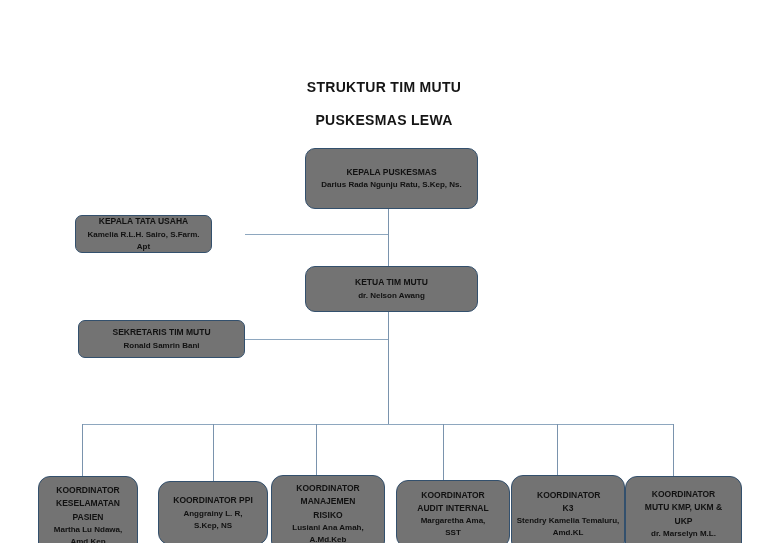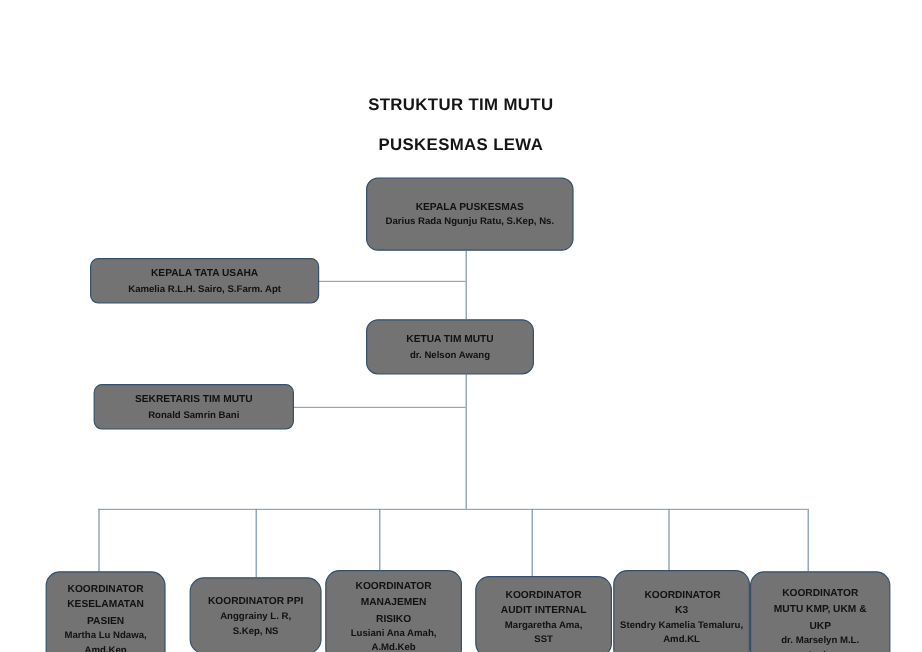--- a/index.html
+++ b/index.html
@@ -51,22 +51,22 @@
   }
   .node .pname {
     font-size: 8px;
     font-weight: 600;
     line-height: 1.5;
     color: #111111;
   }
 
   
   #node-kepala-puskesmas { left: 305px; top: 100px; width: 173px; height: 61px; border-radius: 10px; }
-  #node-kepala-tata-usaha { left: 75px;  top: 167px; width: 191px; height: 38px; border-radius: 7px; }
-  #node-ketua-tim-mutu    { left: 305px; top: 218px; width: 140px; height: 46px; border-radius: 10px; text-align: right; }
+  #node-kepala-tata-usaha { left: 75px;  top: 167px; width: 137px; height: 38px; border-radius: 7px; }
+  #node-ketua-tim-mutu    { left: 305px; top: 218px; width: 173px; height: 46px; border-radius: 10px; text-align: right; }
   #node-sekretaris        { left: 78px;  top: 272px; width: 167px; height: 38px; border-radius: 7px; }
 
   
   #node-koor-0 { left: 38px;  top: 428px; width: 100px; height: 80px; border-radius: 12px; }
   #node-koor-1 { left: 158px; top: 433px; width: 110px; height: 64px; border-radius: 12px; }
   #node-koor-2 { left: 271px; top: 427px; width: 114px; height: 78px; border-radius: 12px; }
   #node-koor-3 { left: 396px; top: 432px; width: 114px; height: 68px; border-radius: 12px; text-align: center; }
   #node-koor-4 { left: 511px; top: 427px; width: 114px; height: 78px; border-radius: 12px; }
   #node-koor-5 { left: 625px; top: 428px; width: 117px; height: 88px; border-radius: 12px; }
 

